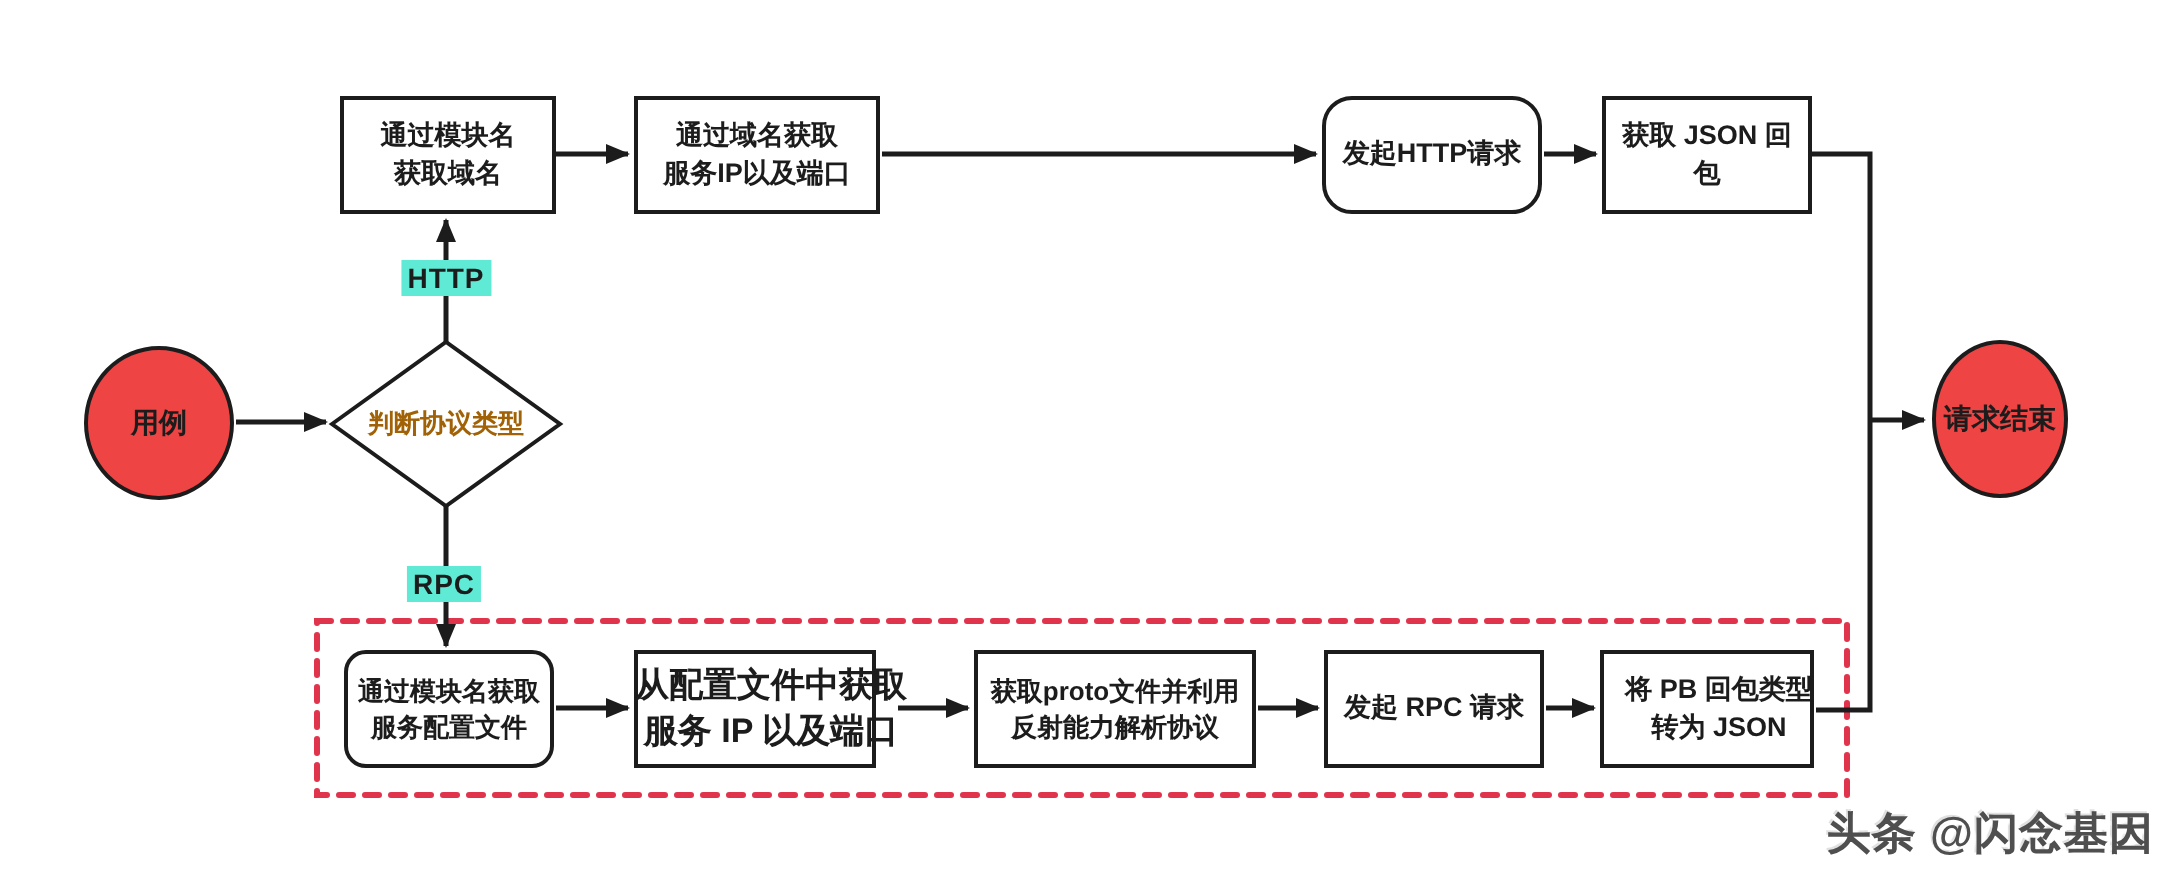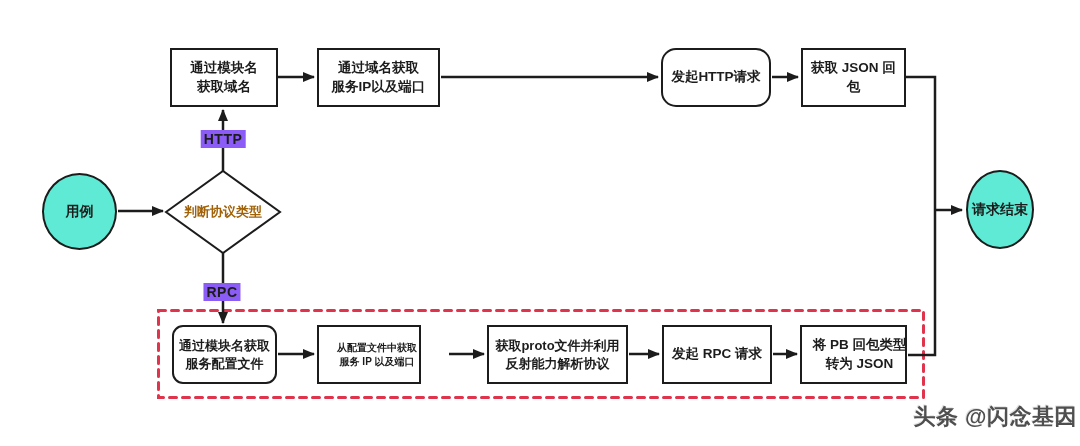--- a/index.html
+++ b/index.html
@@ -34,21 +34,21 @@
     font-weight: 700;
     line-height: 1.35;
     color: #1c1c1c;
     white-space: pre;
   }
   .node-circle {
     position: absolute;
     box-sizing: border-box;
     border: 2px solid #1c1c1c;
     border-radius: 50%;
-    background: #5eead4;
+    background: #ef4444;
     display: flex;
     align-items: center;
     justify-content: center;
     text-align: center;
     font-size: 14px;
     font-weight: 700;
     color: #1c1c1c;
     white-space: pre;
   }
   .diamond-label {
@@ -60,21 +60,21 @@
     justify-content: center;
     text-align: center;
     font-size: 13px;
     font-weight: 700;
     color: #a16207;
     white-space: pre;
   }
   .branch-label {
     position: absolute;
     transform: translateX(-50%);
-    background: #8b5cf6;
+    background: #5eead4;
     padding: 1px 3px;
     font-size: 14px;
     font-weight: 700;
     letter-spacing: 0.5px;
     color: #1c1c1c;
   }
   .watermark {
     position: absolute;
     right: 3px;
     top: 402px;
@@ -87,21 +87,21 @@
   }
 
   
   .box-a1 { left: 170px; top: 48px; width: 108px; height: 59px; }
   .box-a2 { left: 317px; top: 48px; width: 123px; height: 59px; }
   .box-a3 { left: 661px; top: 48px; width: 110px; height: 59px; border-radius: 15px; }
   .box-a4 { left: 801px; top: 48px; width: 105px; height: 59px; }
 
   
   .box-b1 { left: 172px; top: 325px; width: 105px; height: 59px; font-size: 13px; border-radius: 11px; }
-  .box-b2 { left: 317px; top: 325px; width: 104px; height: 59px; font-size: 10px; padding-left: 16px; }
+  .box-b2 { left: 317px; top: 325px; width: 121px; height: 59px; font-size: 17px; padding-left: 16px; }
   .box-b3 { left: 487px; top: 325px; width: 141px; height: 59px; font-size: 13px; }
   .box-b4 { left: 662px; top: 325px; width: 110px; height: 59px; }
   .box-b5 { left: 800px; top: 325px; width: 107px; height: 59px; padding-left: 12px; }
 
   .circle-start { left: 42px; top: 173px; width: 75px; height: 77px; }
   .circle-end   { left: 966px; top: 170px; width: 68px; height: 79px; }
 
   .label-http { left: 223px; top: 130px; }
   .label-rpc  { left: 222px; top: 283px; }
 </style>

